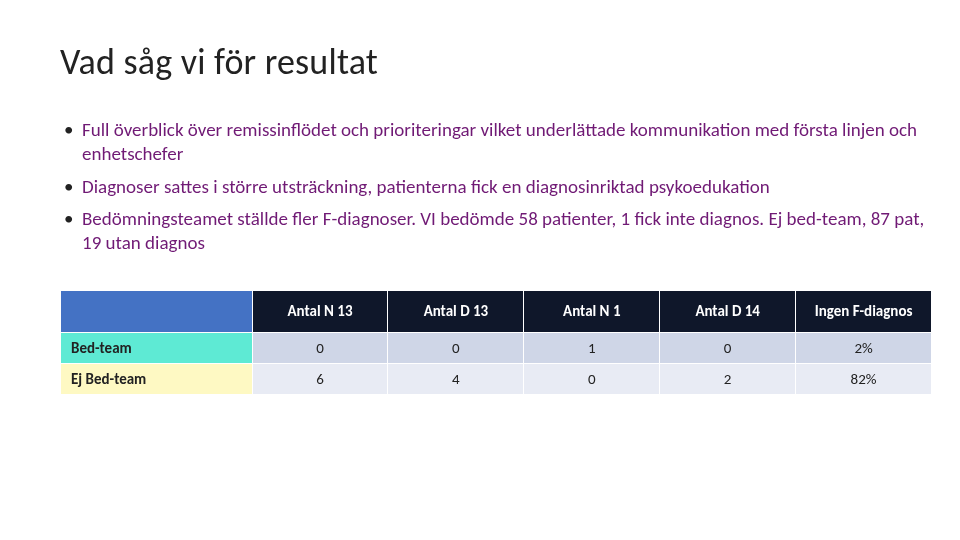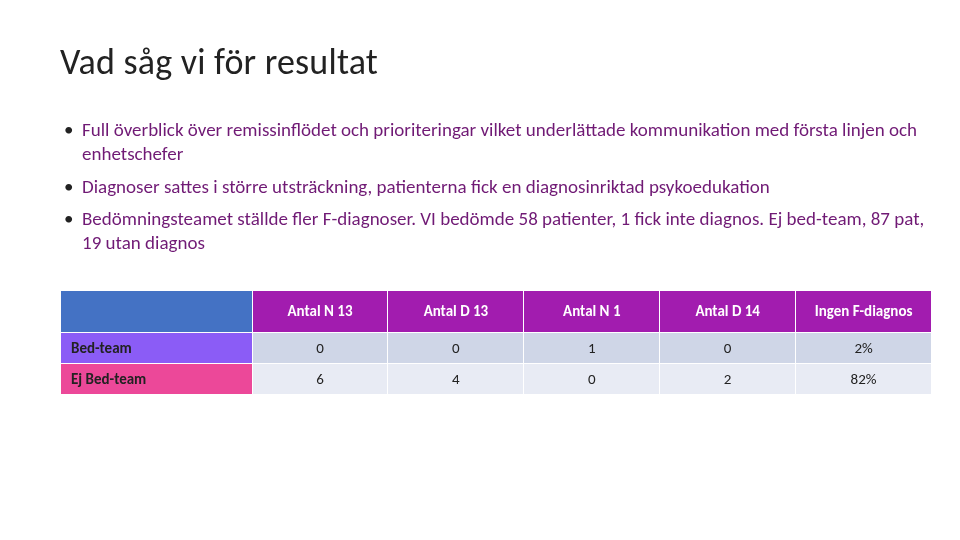--- a/index.html
+++ b/index.html
@@ -47,42 +47,42 @@
       border-collapse: collapse;
       table-layout: fixed;
       font-size: 15px;
     }
     table.data th, table.data td {
       border: 1px solid #fff;
       padding: 6px 8px;
       text-align: center;
     }
     table.data thead th {
-      background: #a21caf;
+      background: #0f172a;
       color: #fff;
       font-weight: 700;
       font-size: 15px;
       line-height: 1.2;
       height: 42px;
       vertical-align: middle;
     }
     table.data th.rowhead-blank {
       background: #4472c4;
     }
     table.data th.lastcol { }
     table.data tbody th.rowhead {
-      background: #8b5cf6;
+      background: #5eead4;
       color: #222;
       text-align: left;
       font-weight: 700;
       padding-left: 10px;
     }
     table.data tbody tr.r0 td { background: #cfd6e7; }
     table.data tbody tr.r1 td { background: #e8ebf4; }
-    table.data tbody tr.r1 th.rowhead { background: #ec4899; }
+    table.data tbody tr.r1 th.rowhead { background: #fef9c3; }
     .col-rowhead { width: 22%; }
   </style>
 </head>
 <body>
 
 <div class="slide">
   <h1 class="title">Vad såg vi för resultat</h1>
 
   <ul class="bullets">
     <li>Full överblick över remissinflödet och prioriteringar vilket underlättade kommunikation med första linjen och enhetschefer</li>

